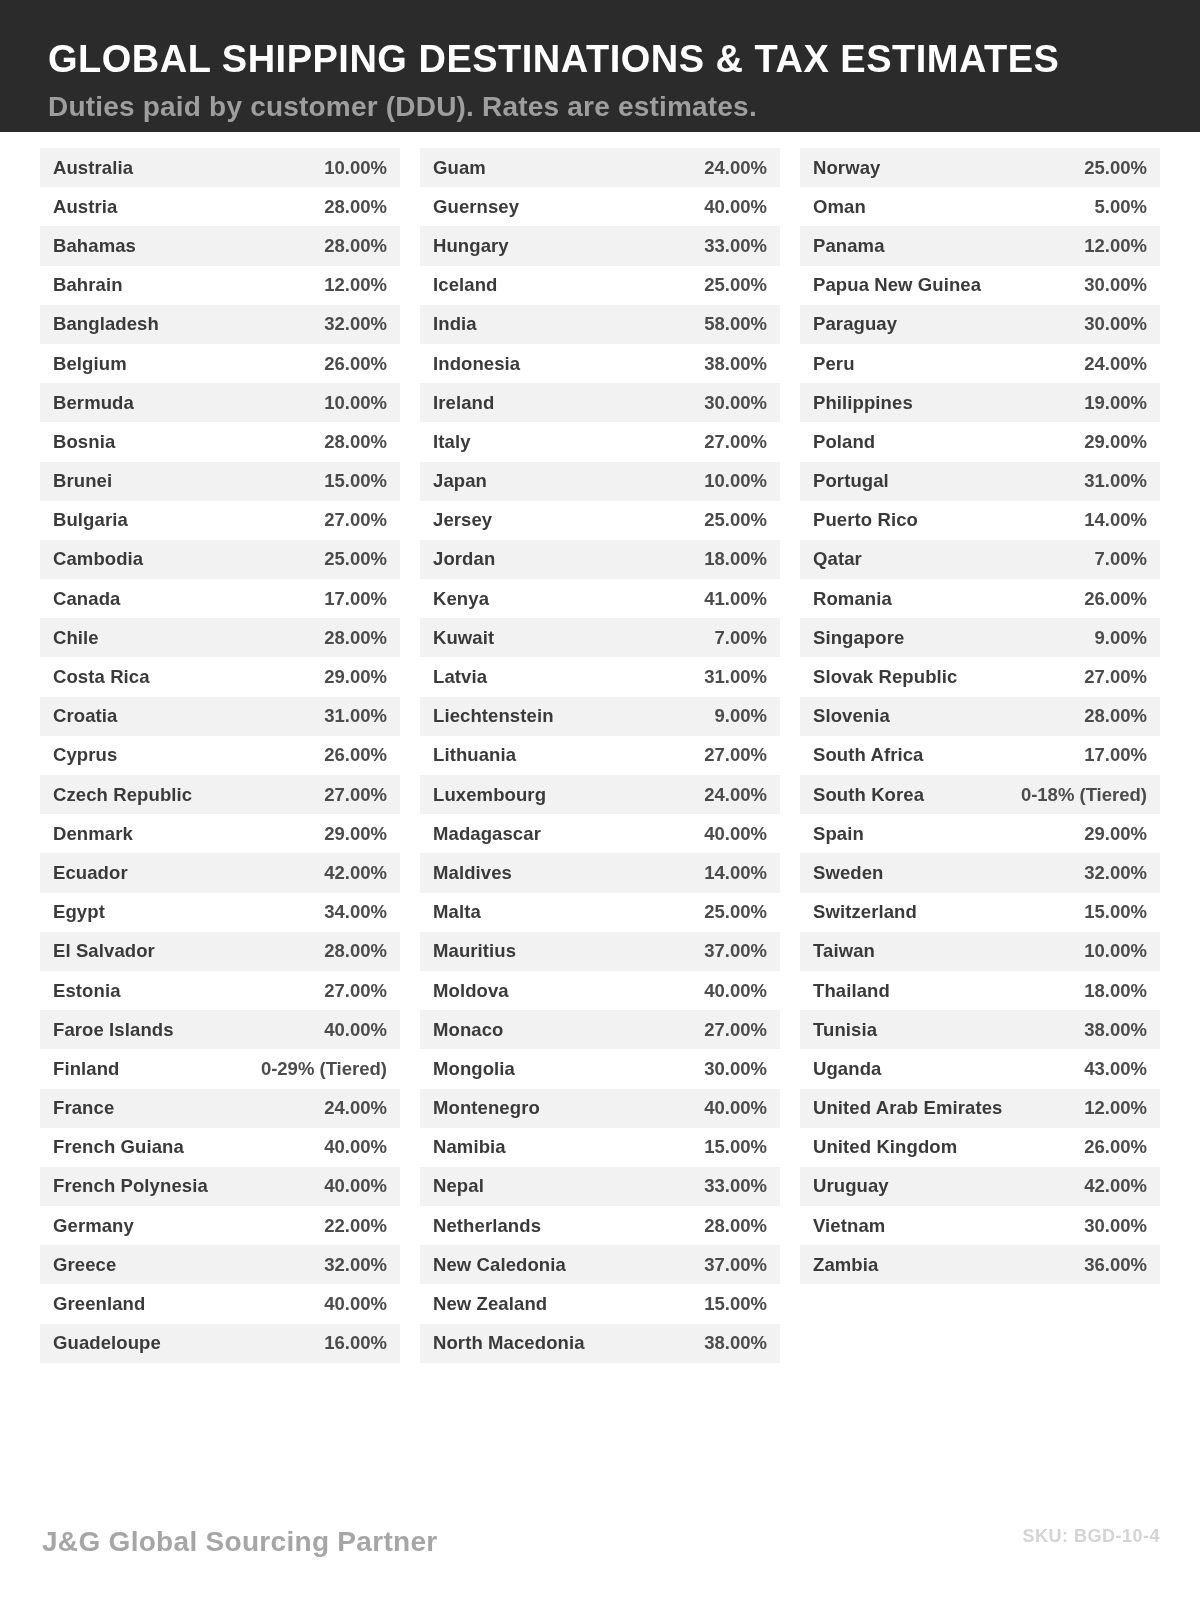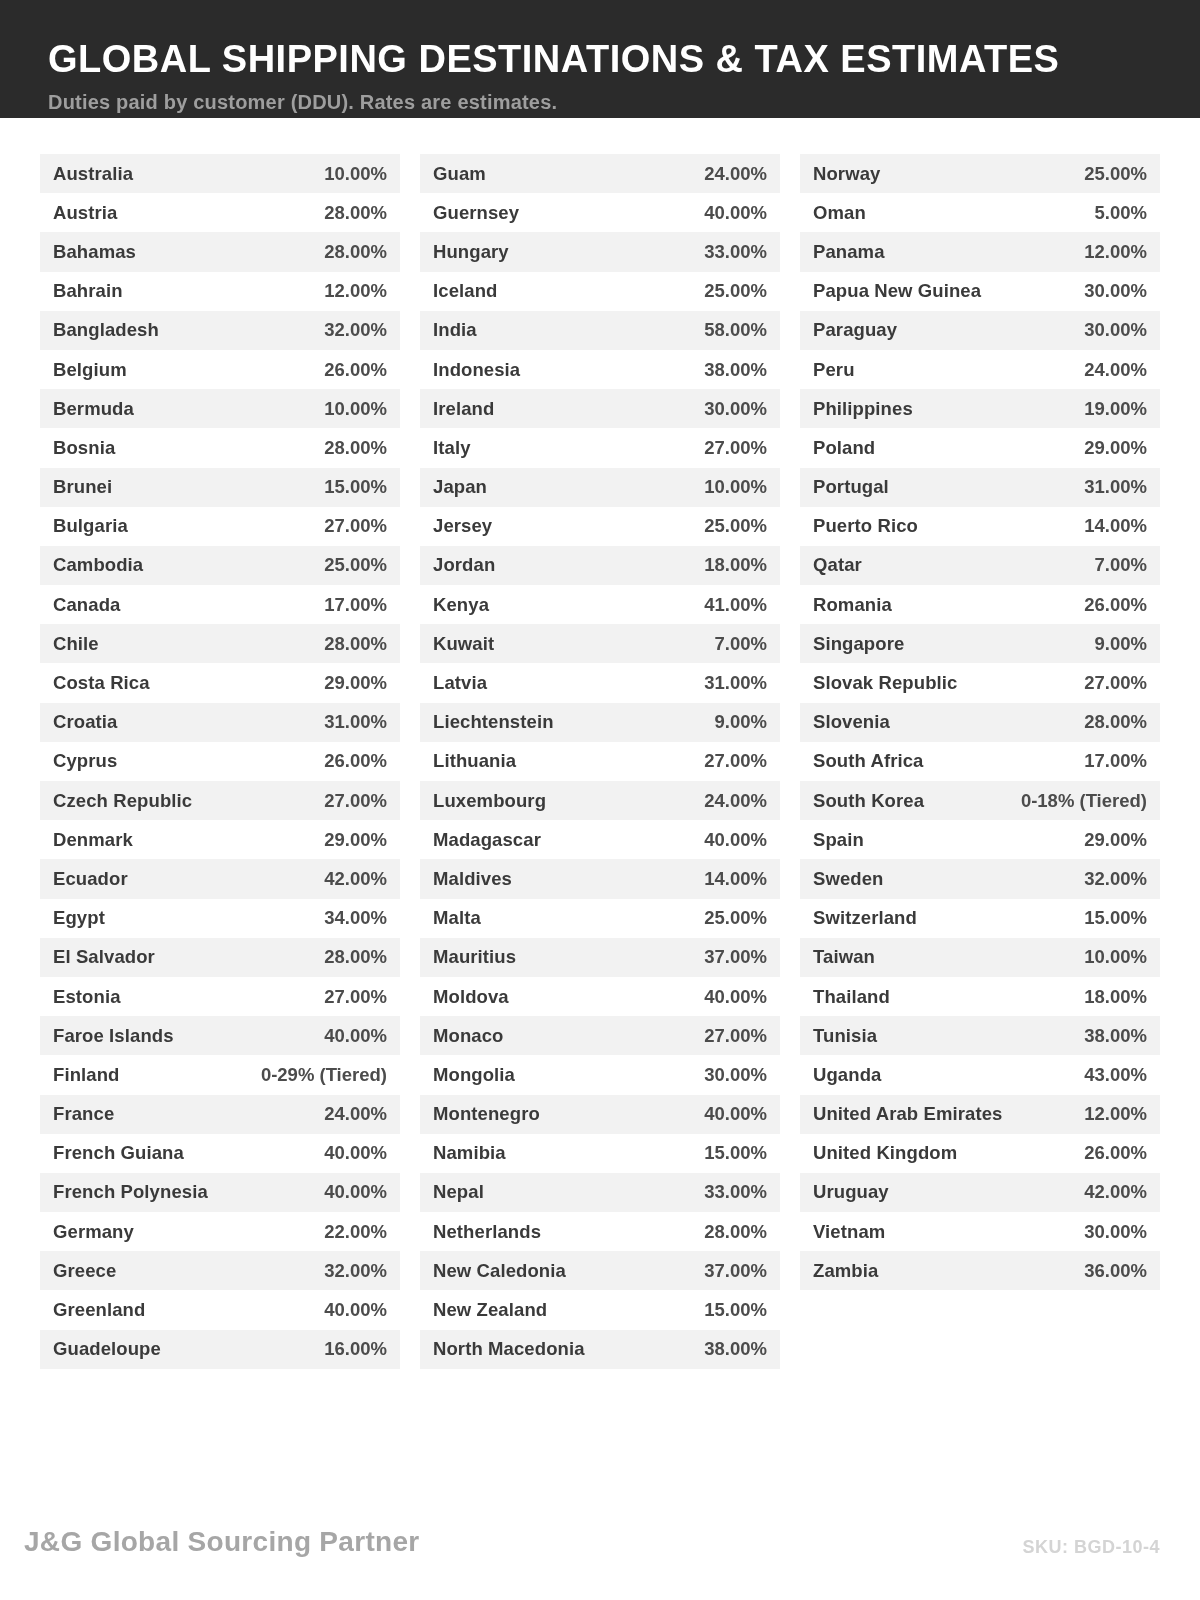--- a/index.html
+++ b/index.html
@@ -13,41 +13,41 @@
     width: 1200px;
     height: 1600px;
     background: #ffffff;
     overflow: hidden;
   }
   
   .header {
     background: #2b2b2b;
     color: #ffffff;
     padding: 38px 48px 30px 48px;
-    height: 118px;
+    height: 132px;
   }
   .header h1 {
     font-size: 38px;
     font-weight: 800;
     letter-spacing: 0.5px;
     color: #ffffff;
     white-space: nowrap;
   }
   .header p {
     margin-top: 10px;
-    font-size: 20px;
+    font-size: 28px;
     font-weight: 700;
     color: #9e9e9e;
     letter-spacing: 0.2px;
   }
   
   .columns {
     display: flex;
     gap: 20px;
-    padding: 36px 40px 0 40px;
+    padding: 16px 40px 0 40px;
   }
   .col {
     flex: 1 1 0;
     min-width: 0;
   }
   .row {
     display: flex;
     justify-content: space-between;
     align-items: center;
     height: 39.2px;
@@ -65,26 +65,26 @@
   .rate {
     font-size: 18.5px;
     font-weight: 600;
     color: #4c4c4c;
     white-space: nowrap;
     margin-left: 8px;
   }
   
   .footer {
     position: absolute;
-    left: 24px;
+    left: 42px;
     right: 40px;
     bottom: 42px;
     display: flex;
     justify-content: space-between;
-    align-items: flex-end;
+    align-items: flex-start;
   }
   .brand {
     font-size: 28px;
     font-weight: 800;
     color: #a6a6a6;
     letter-spacing: 0.3px;
   }
   .sku {
     font-size: 18px;
     font-weight: 700;

